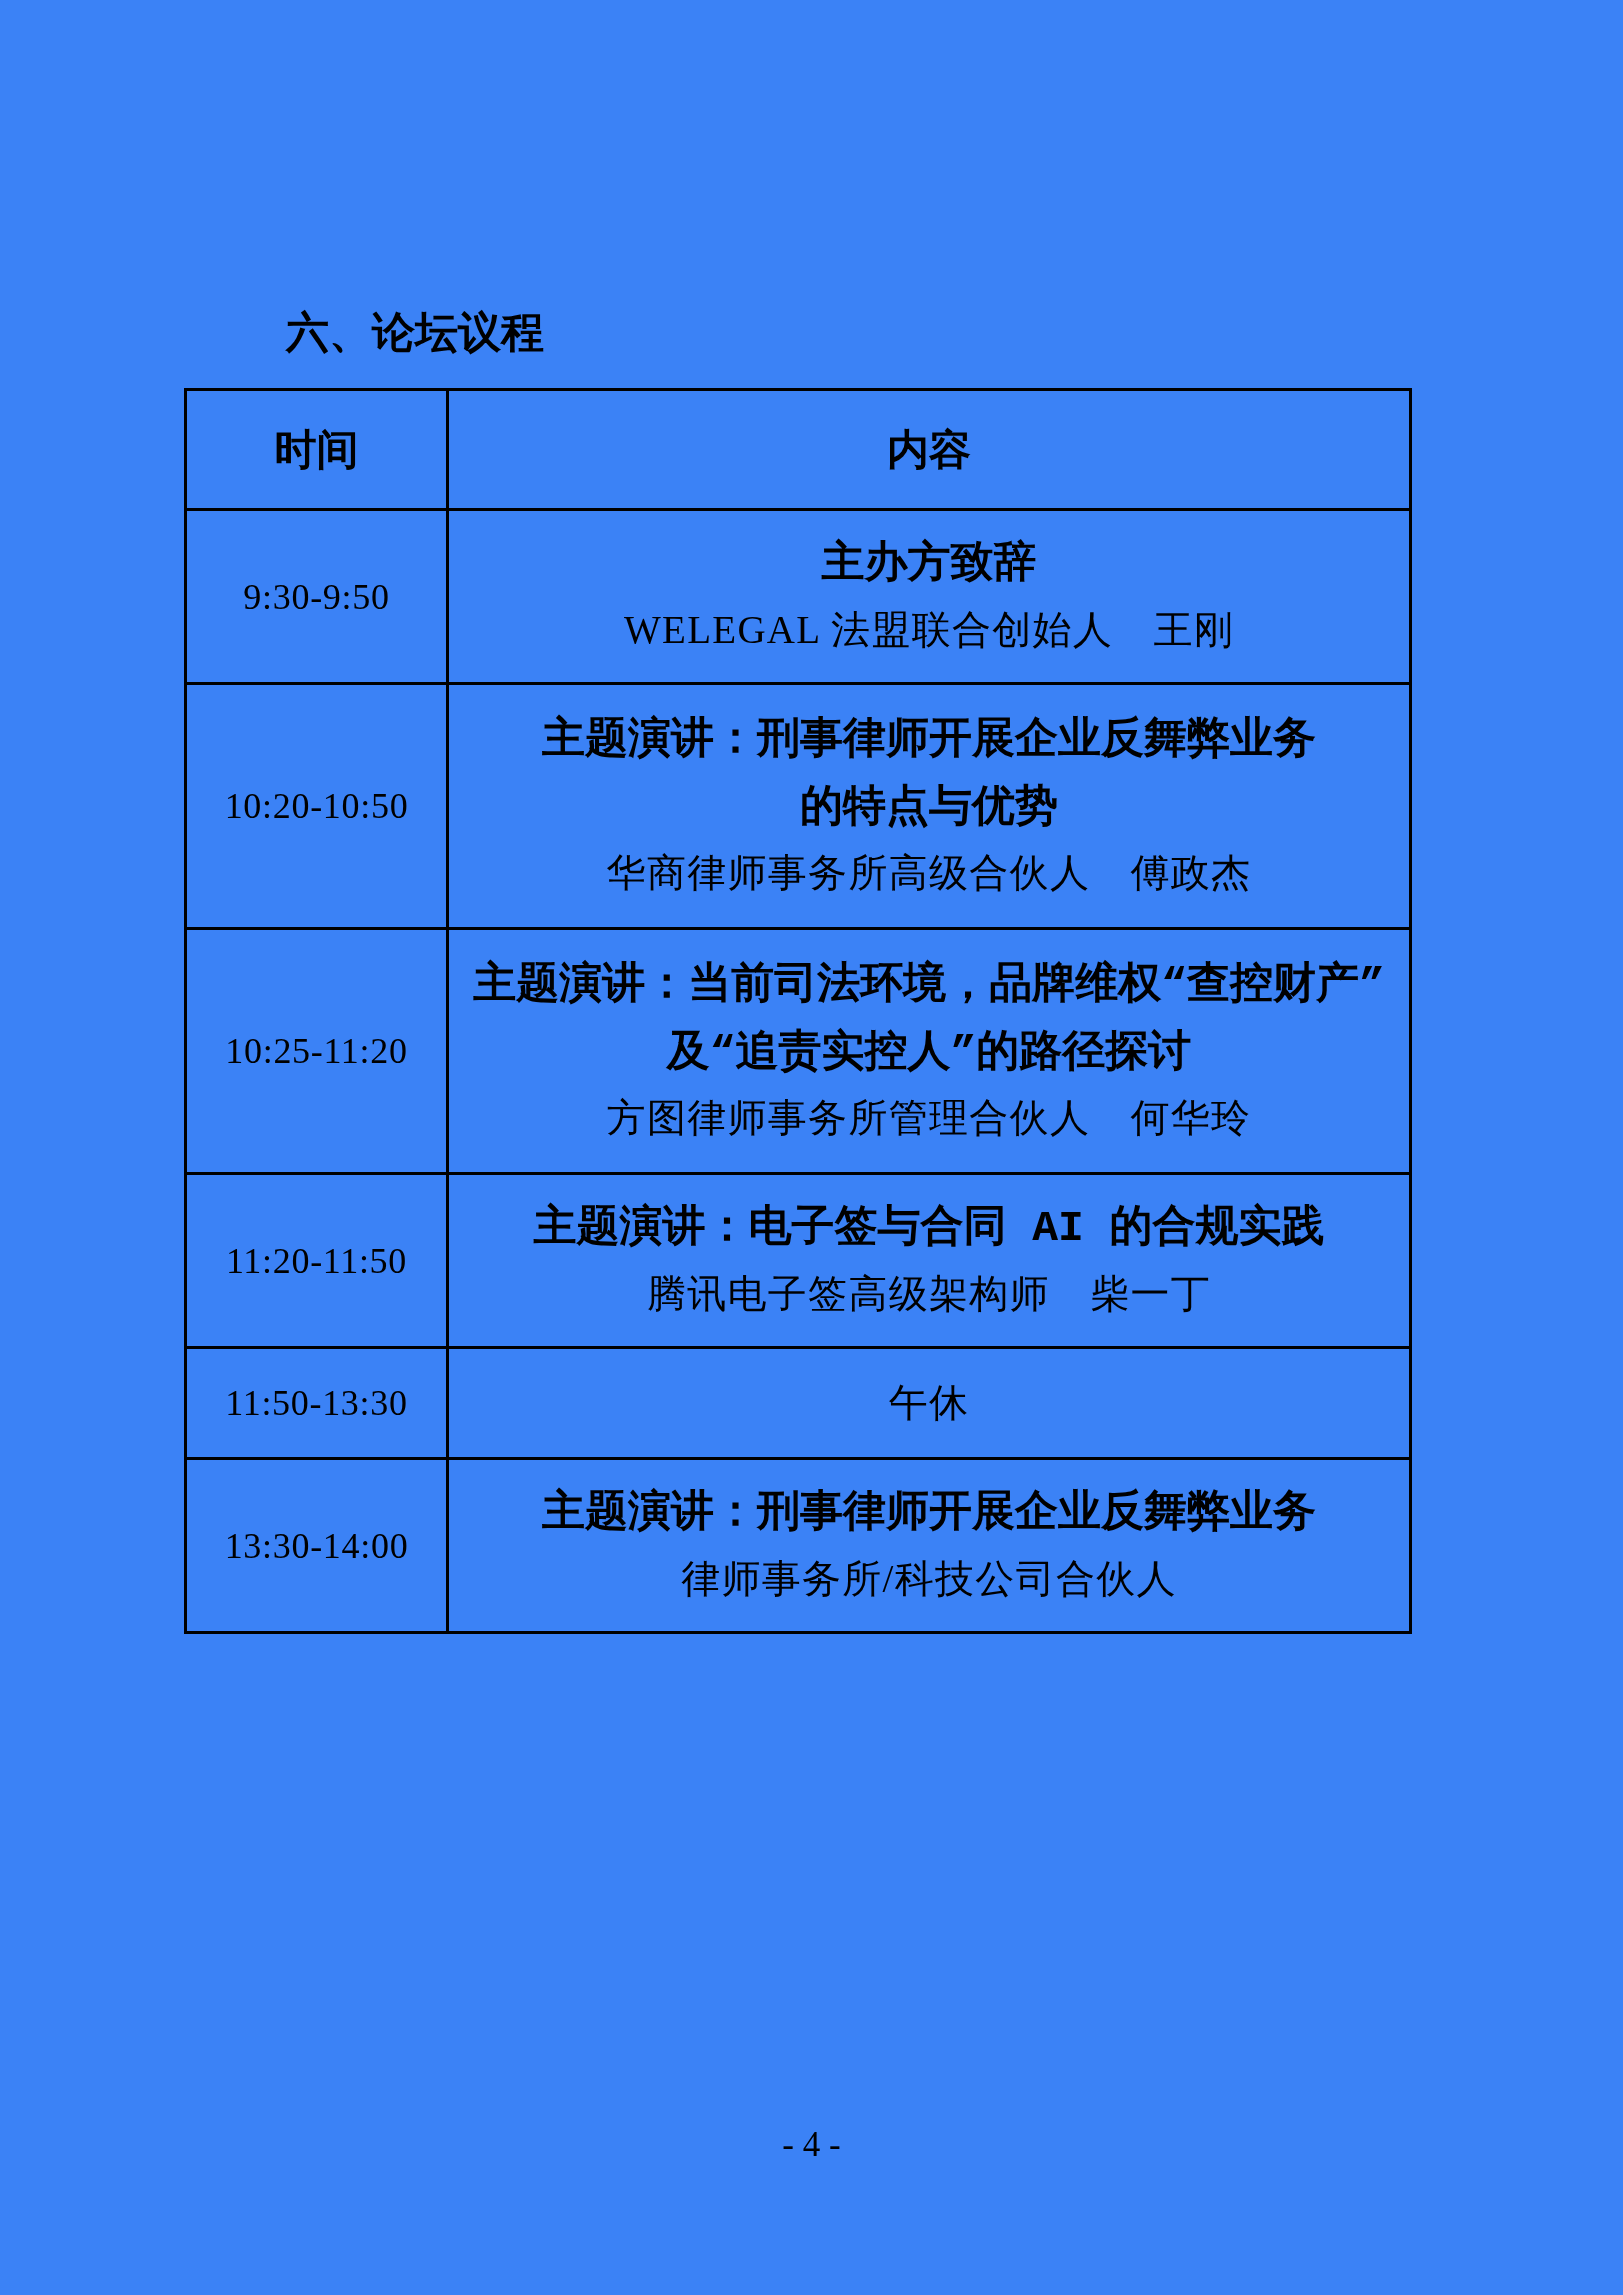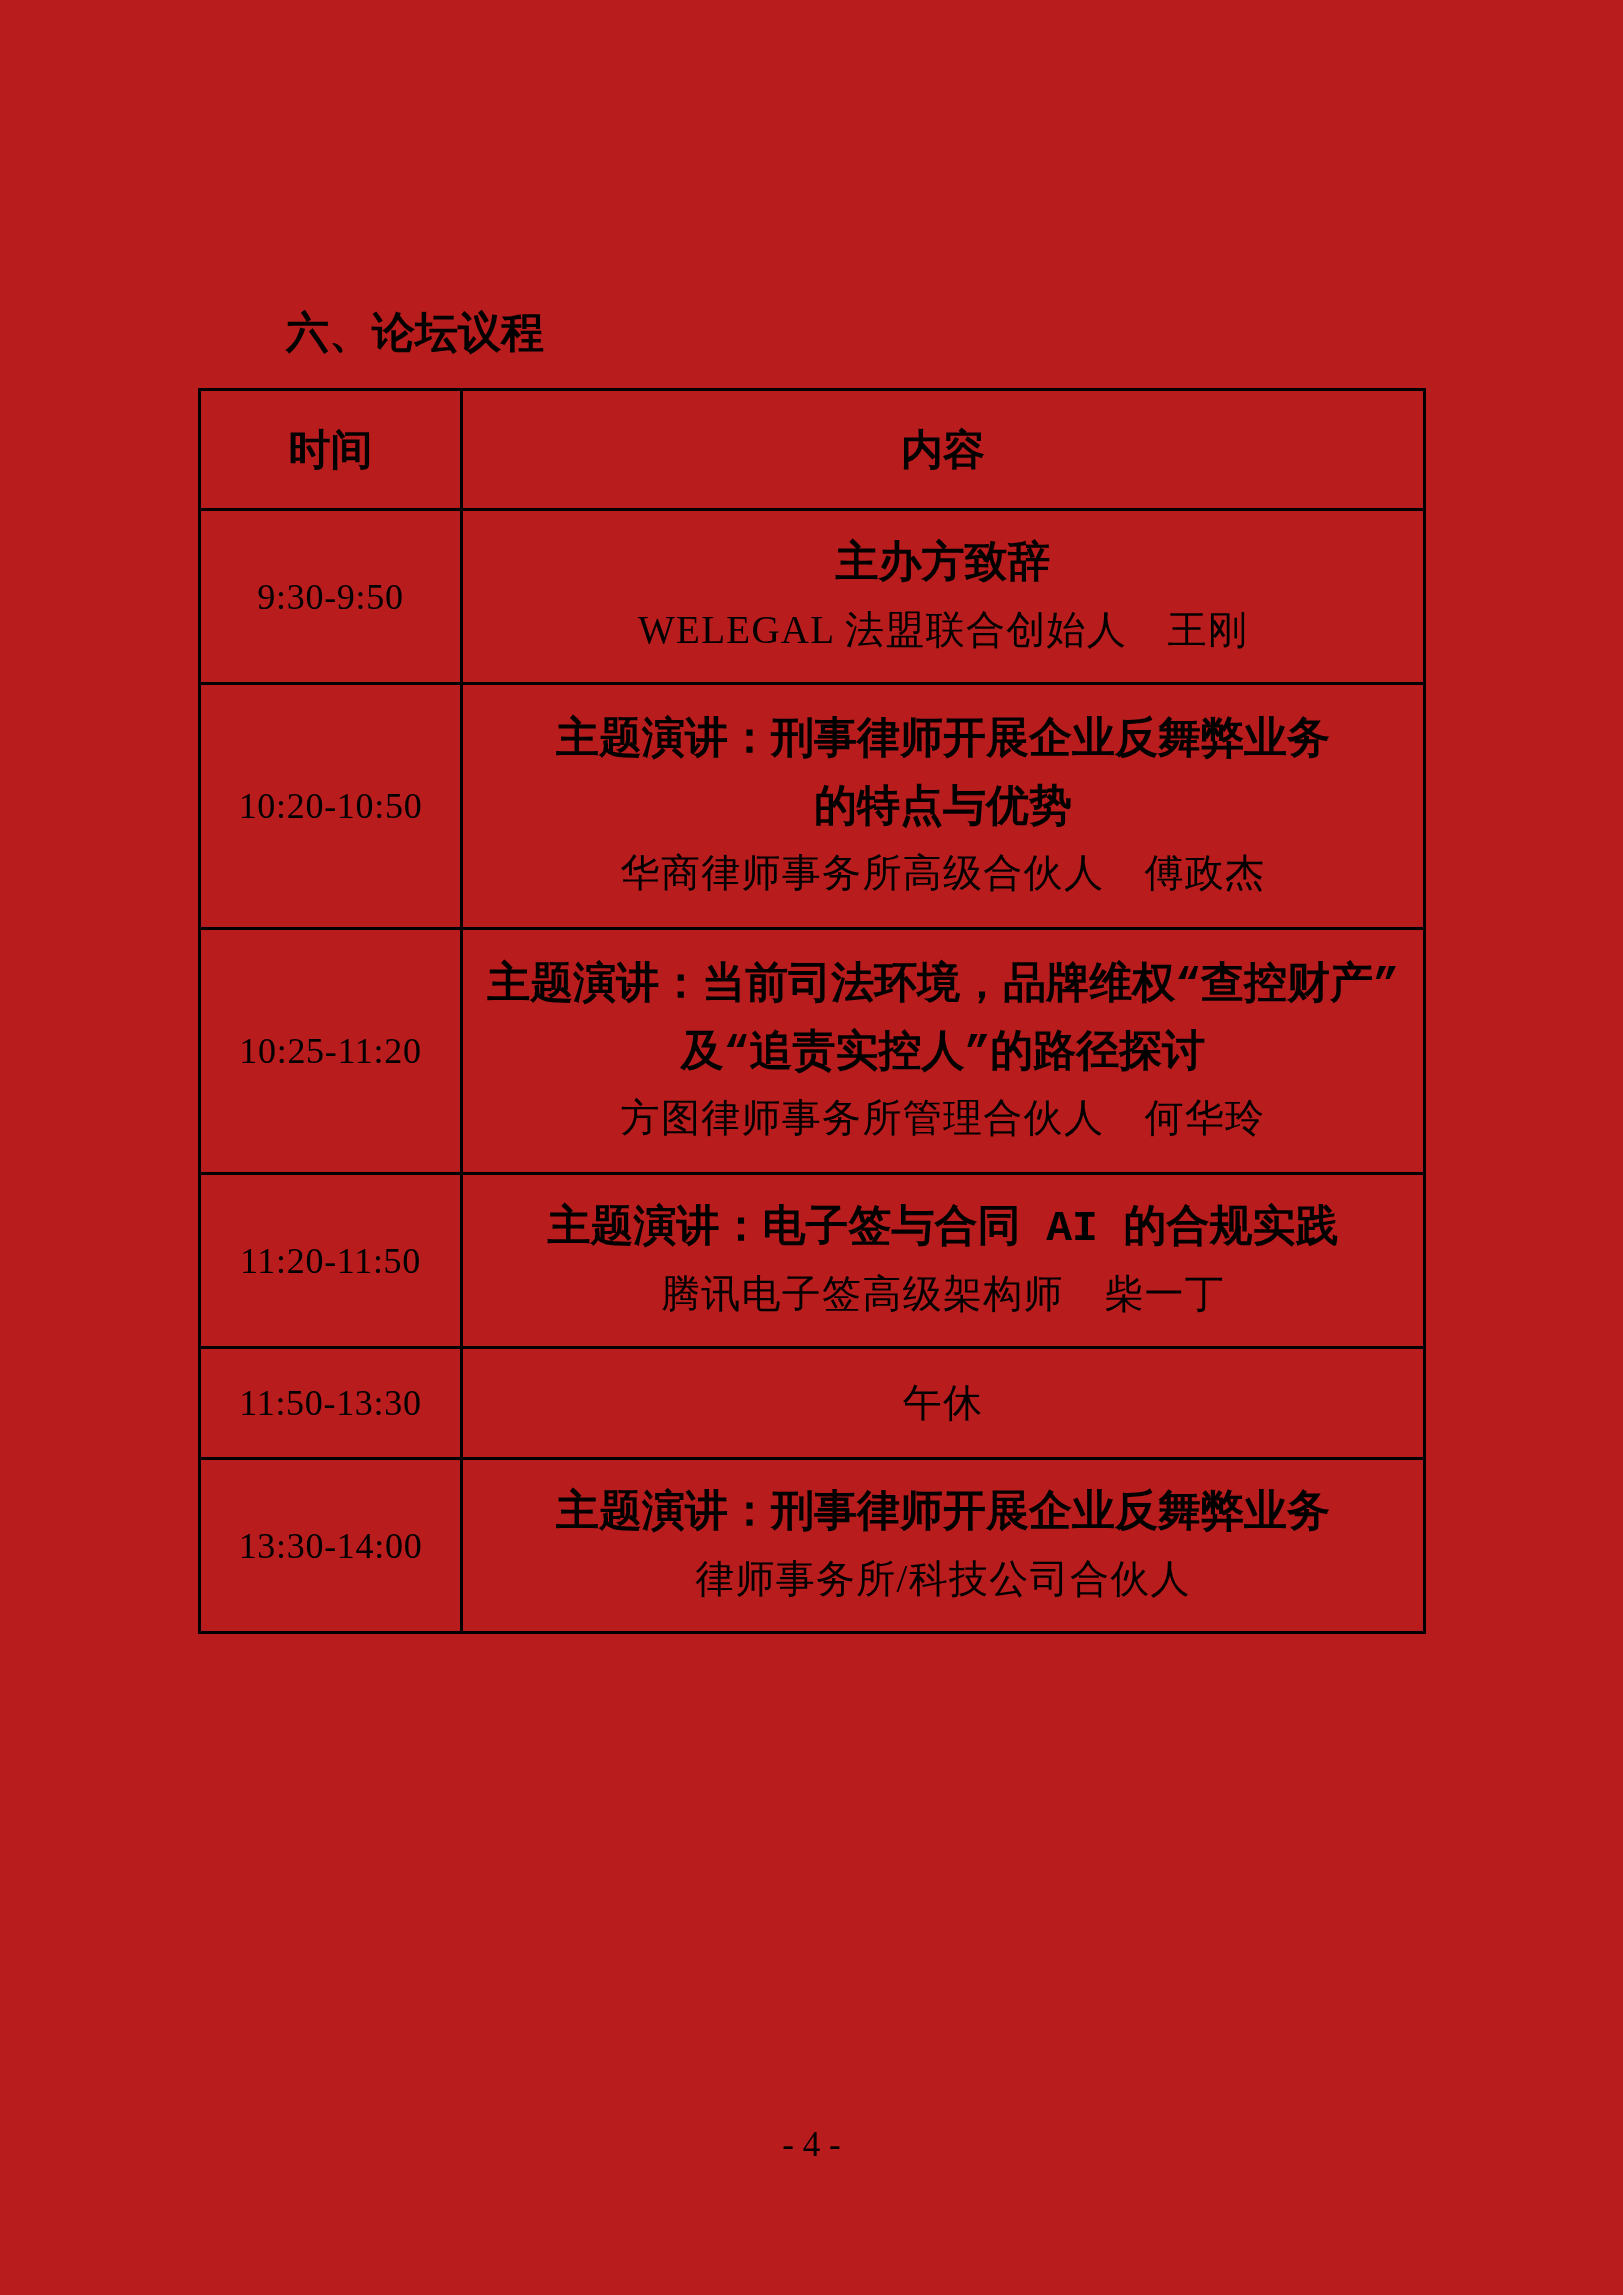--- a/index.html
+++ b/index.html
@@ -4,38 +4,38 @@
 <style>
   html, body {
     margin: 0;
     padding: 0;
     background: #ffffff;
   }
   .page {
     position: relative;
     width: 1623px;
     height: 2295px;
-    background: #b91c1c;
+    background: #3b82f6;
     overflow: hidden;
     color: #000000;
   }
   .section-heading {
     position: absolute;
     left: 286px;
     top: 309px;
     font-family: "Liberation Sans", sans-serif;
     font-weight: 700;
     font-size: 43px;
     line-height: 1.1;
     color: #000000;
     white-space: pre;
   }
   .agenda-table {
     position: absolute;
-    left: 198px;
+    left: 184px;
     top: 388px;
     width: 1225px;
     border-collapse: collapse;
     table-layout: fixed;
     padding-left: 44px;
   }
   .agenda-table th,
   .agenda-table td {
     border: 3.9px solid #000000;
     padding: 0;

